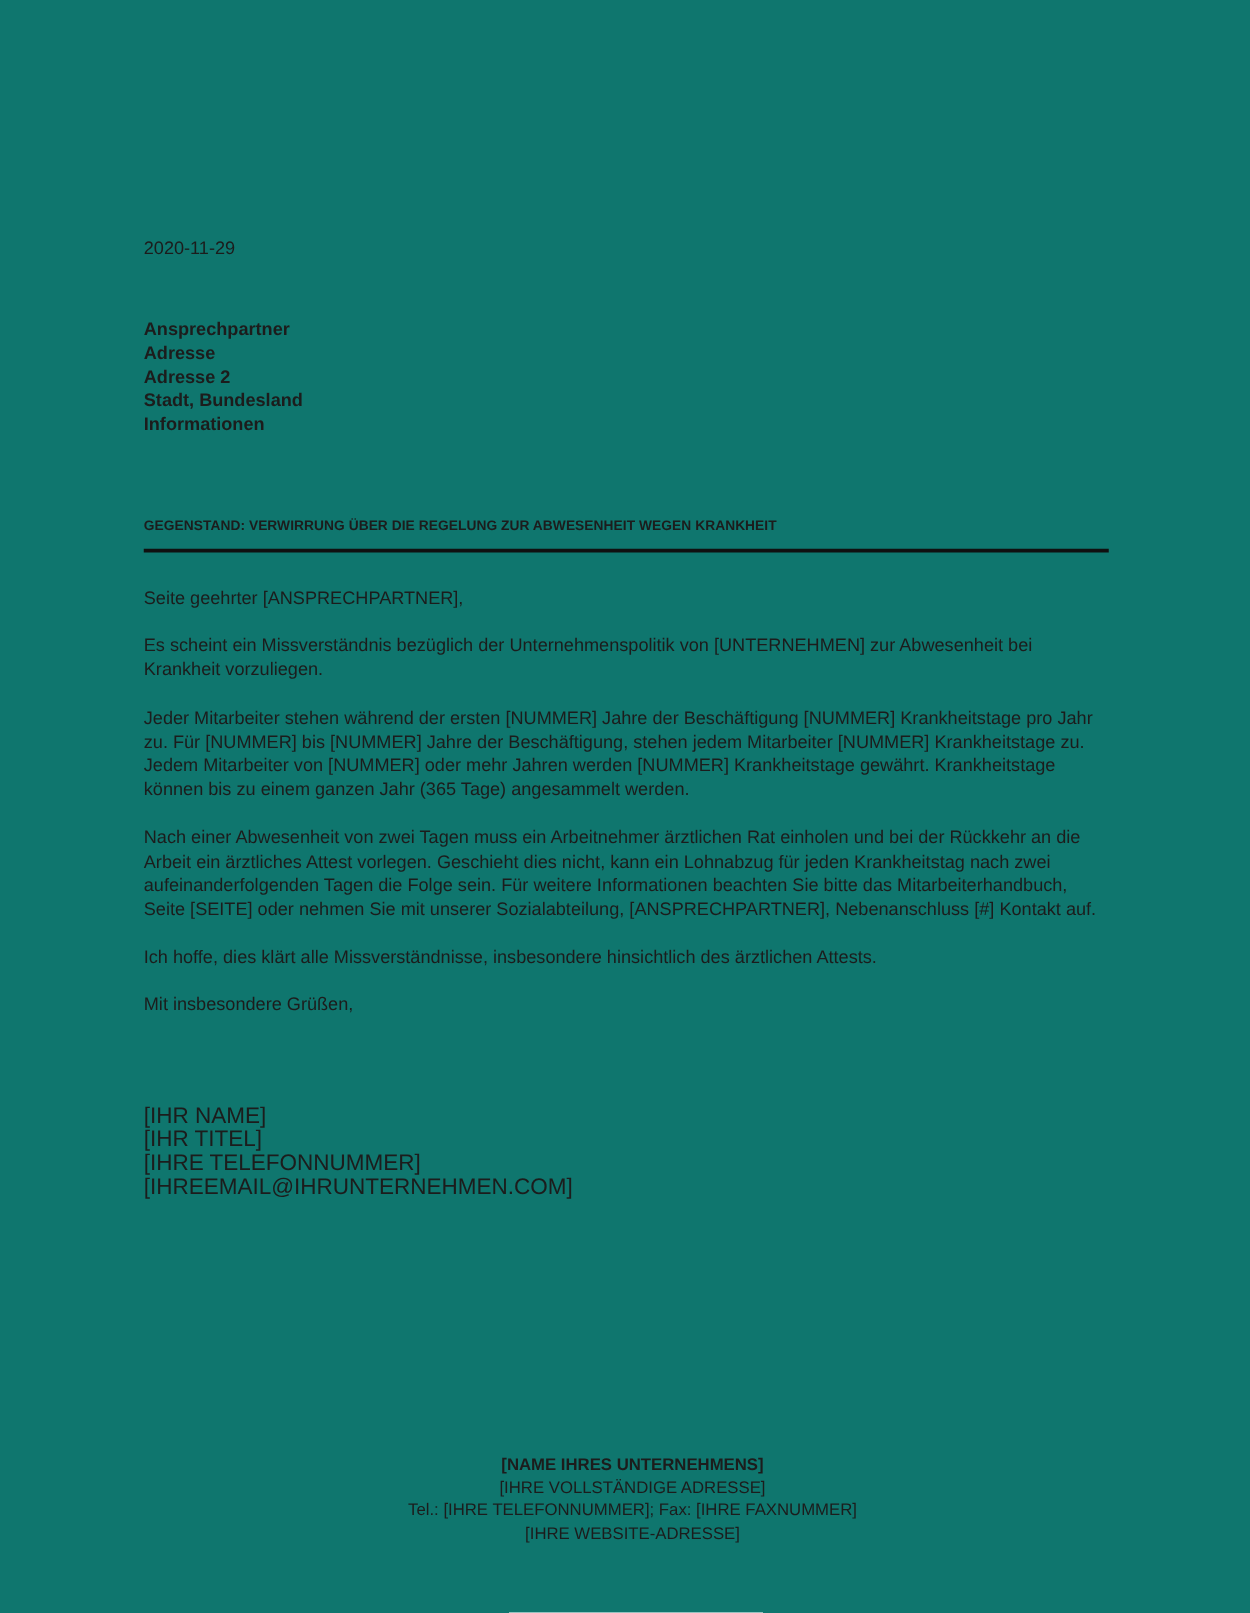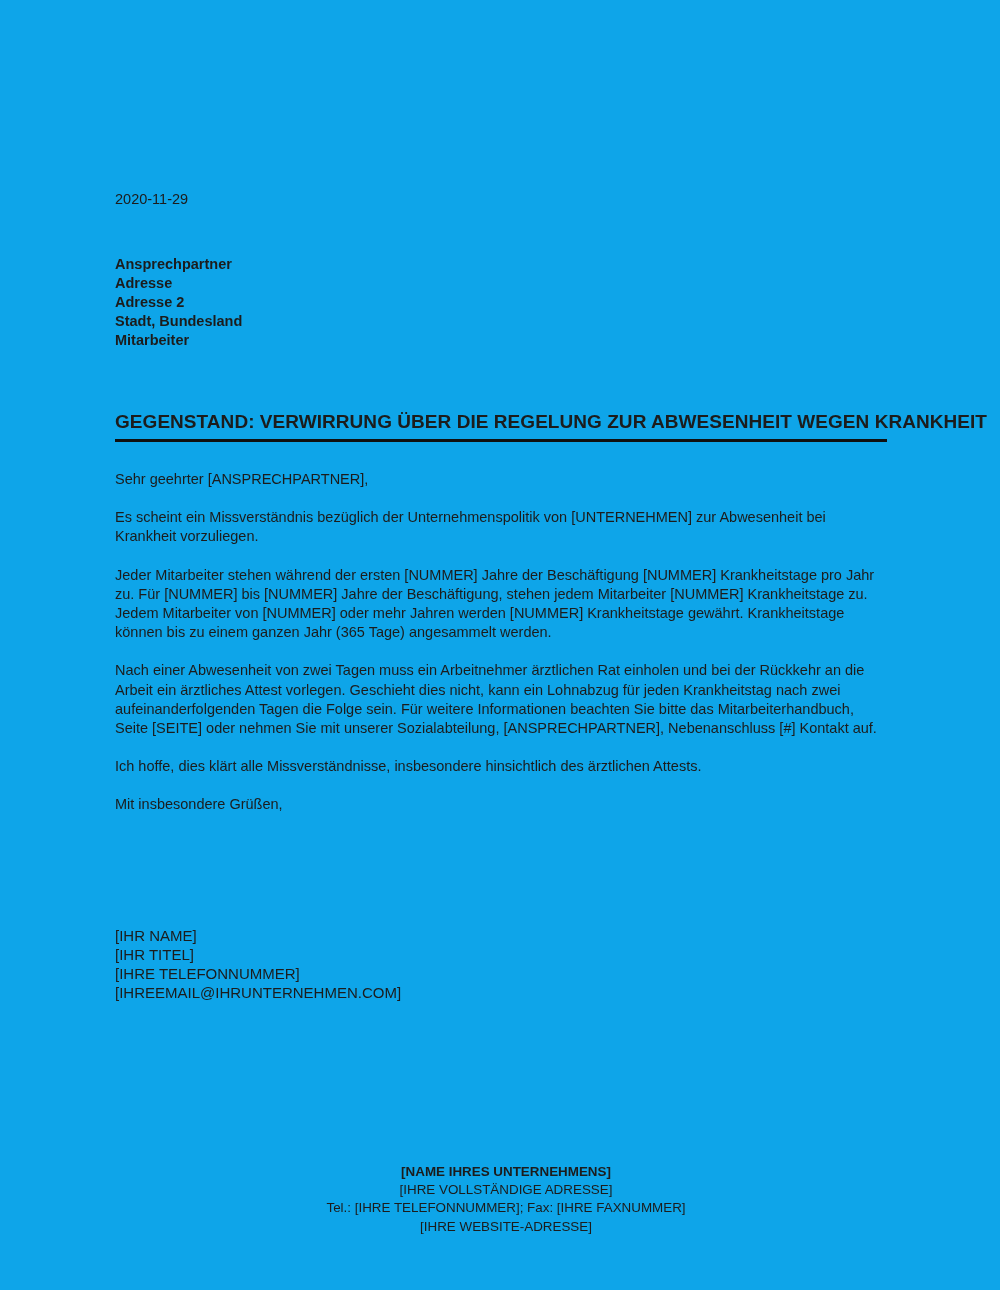--- a/index.html
+++ b/index.html
@@ -6,21 +6,21 @@
   html, body {
     margin: 0;
     padding: 0;
     background: #ffffff;
   }
 
   .page {
     position: relative;
     width: 1000px;
     height: 1290px;
-    background: #0ea5e9;
+    background: #0f766e;
     margin: 0 auto;
     overflow: hidden;
     font-family: "Liberation Sans", sans-serif;
     color: #1c1c1c;
     -webkit-font-smoothing: antialiased;
   }
 
   .content {
     position: absolute;
     left: 115px;
@@ -43,21 +43,21 @@
   .address-block div {
     white-space: pre;
     font-weight: bold;
   }
 
   .subject-wrap {
     margin: 0 0 28px 0;
   }
 
   .subject-line {
-    font-size: 19px;
+    font-size: 11px;
     font-weight: bold;
     line-height: 19px;
     letter-spacing: 0.05px;
     margin: 0 0 8px 0;
     white-space: nowrap;
   }
 
   .subject-rule {
     width: 772px;
     height: 3px;
@@ -65,22 +65,22 @@
   }
 
   .para {
     font-size: 14.5px;
     line-height: 19.2px;
     margin: 0 0 19px 0;
     text-align: left;
   }
 
   .signature-block {
-    margin: 111px 0 0 0;
-    font-size: 15px;
+    margin: 68px 0 0 0;
+    font-size: 18px;
     line-height: 19px;
   }
 
   .signature-block div {
     white-space: pre;
   }
 
   .footer {
     position: absolute;
     left: 0;
@@ -103,29 +103,29 @@
 
   <div class="content">
 
     <div class="date-line">2020-11-29</div>
 
     <div class="address-block">
       <div>Ansprechpartner</div>
       <div>Adresse</div>
       <div>Adresse 2</div>
       <div>Stadt, Bundesland</div>
-      <div>Mitarbeiter</div>
+      <div>Informationen</div>
     </div>
 
     <div class="subject-wrap">
       <div class="subject-line">GEGENSTAND: VERWIRRUNG ÜBER DIE REGELUNG ZUR ABWESENHEIT WEGEN KRANKHEIT</div>
       <div class="subject-rule"></div>
     </div>
 
-    <p class="para">Sehr geehrter [ANSPRECHPARTNER],</p>
+    <p class="para">Seite geehrter [ANSPRECHPARTNER],</p>
 
     <p class="para">Es scheint ein Missverständnis bezüglich der Unternehmenspolitik von [UNTERNEHMEN] zur Abwesenheit bei Krankheit vorzuliegen.</p>
 
     <p class="para">Jeder Mitarbeiter stehen während der ersten [NUMMER] Jahre der Beschäftigung [NUMMER] Krankheitstage pro Jahr zu. Für [NUMMER] bis [NUMMER] Jahre der Beschäftigung, stehen jedem Mitarbeiter [NUMMER] Krankheitstage zu. Jedem Mitarbeiter von [NUMMER] oder mehr Jahren werden [NUMMER] Krankheitstage gewährt. Krankheitstage können bis zu einem ganzen Jahr (365 Tage) angesammelt werden.</p>
 
     <p class="para">Nach einer Abwesenheit von zwei Tagen muss ein Arbeitnehmer ärztlichen Rat einholen und bei der Rückkehr an die Arbeit ein ärztliches Attest vorlegen. Geschieht dies nicht, kann ein Lohnabzug für jeden Krankheitstag nach zwei aufeinanderfolgenden Tagen die Folge sein. Für weitere Informationen beachten Sie bitte das Mitarbeiterhandbuch, Seite [SEITE] oder nehmen Sie mit unserer Sozialabteilung, [ANSPRECHPARTNER], Nebenanschluss [#] Kontakt auf.</p>
 
     <p class="para">Ich hoffe, dies klärt alle Missverständnisse, insbesondere hinsichtlich des ärztlichen Attests.</p>
 
     <p class="para">Mit insbesondere Grüßen,</p>

